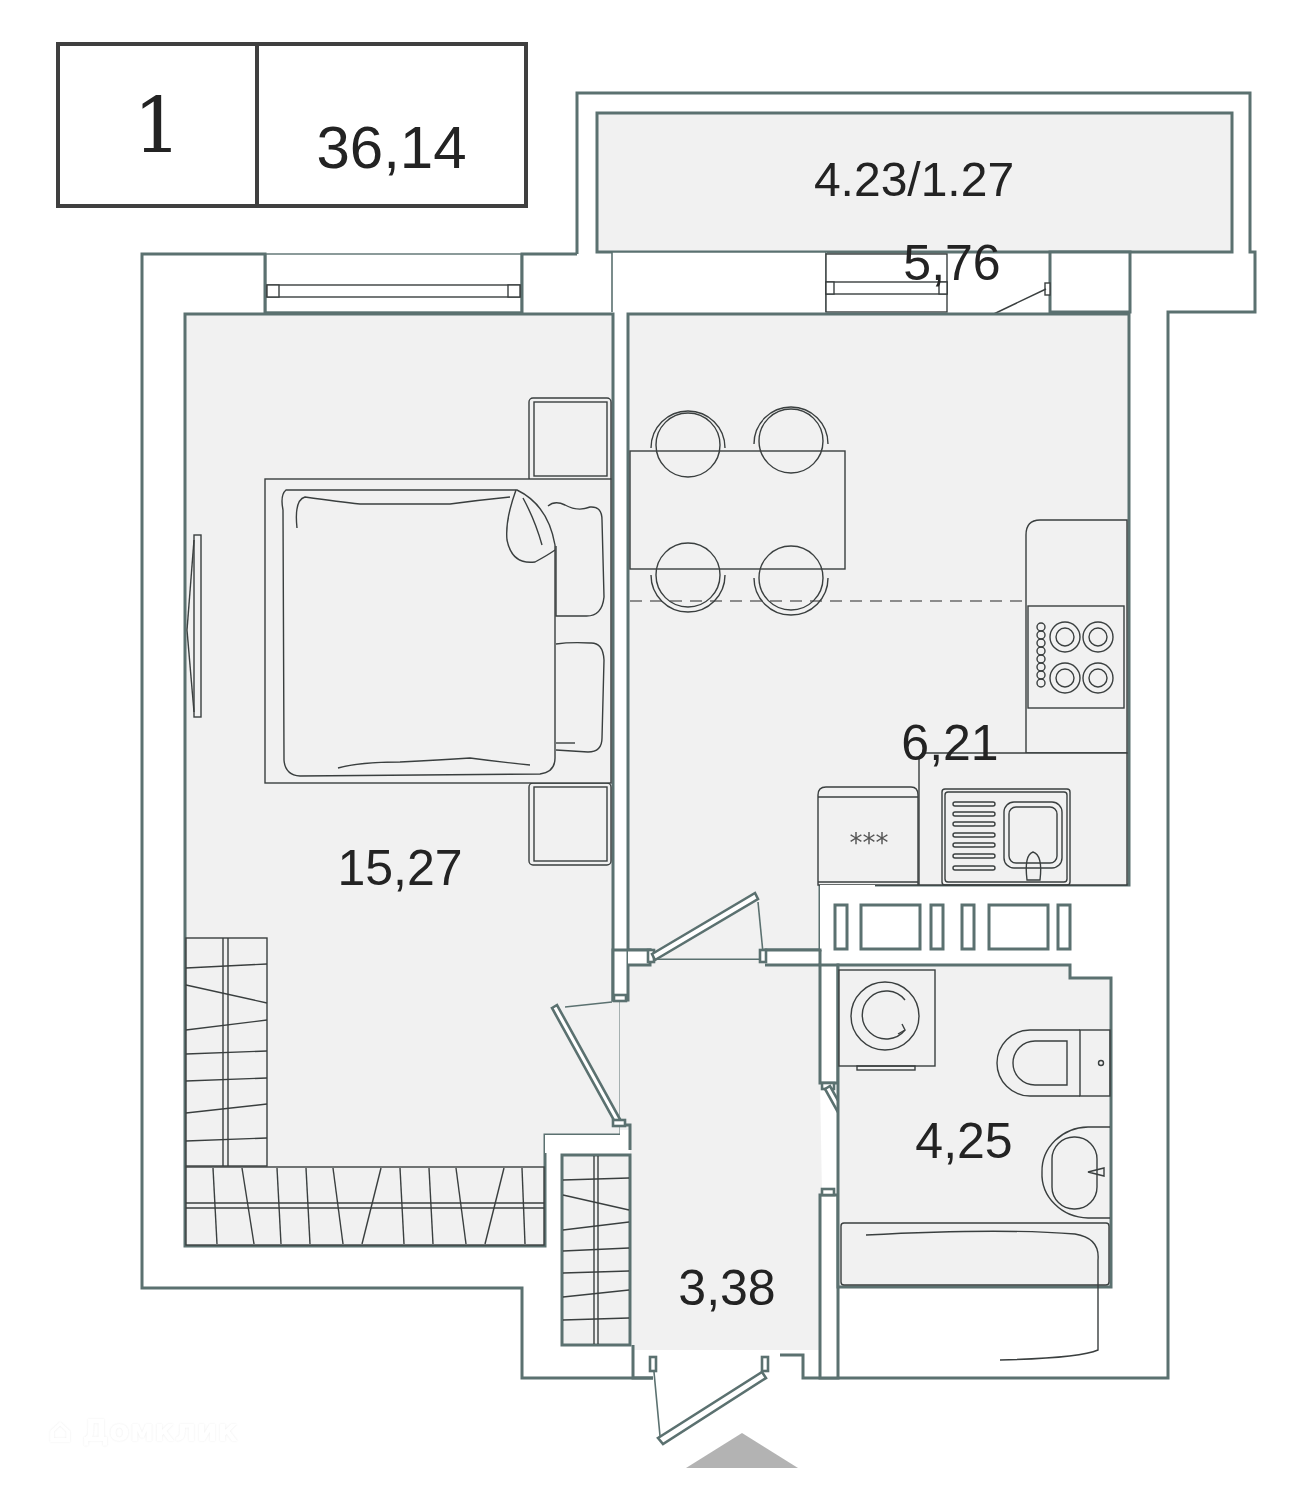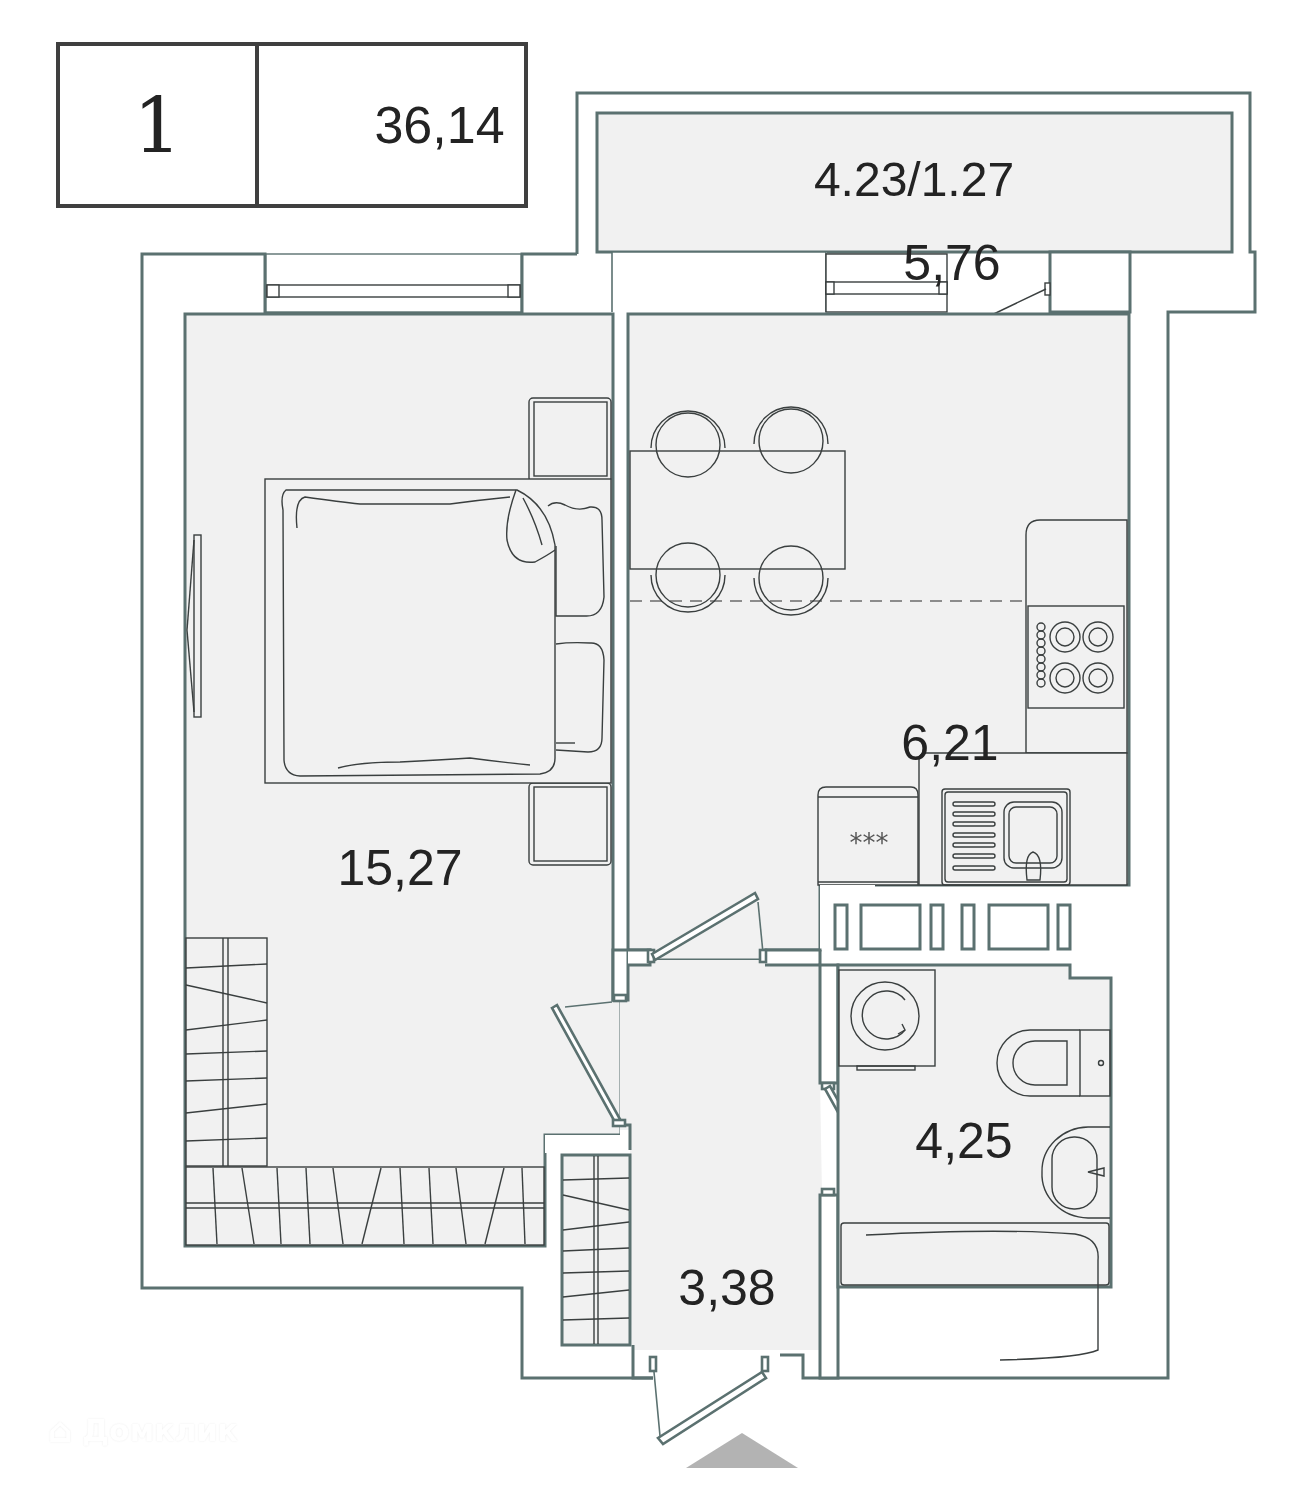--- a/index.html
+++ b/index.html
@@ -21,21 +21,21 @@
     .watermark { position: absolute; left: 48px; top: 1410px; display: flex; align-items: center; gap: 10px;
                  color: #ffffff; font-family: "DejaVu Sans", sans-serif; font-weight: bold; font-size: 30px;
                  opacity: 0.85; text-shadow: 0 0 2px #e6e6e6; }
   </style>
 </head>
 <body>
 
 <div class="hdr-box" style="left:56px; top:42px; width:203px; height:166px;"></div>
 <div class="hdr-box" style="left:255px; top:42px; width:273px; height:166px;"></div>
 <div class="hdr-text" style="left:56px; top:42px; width:203px; height:166px; font-size:76px; font-family:'DejaVu Serif', serif;">1</div>
-<div class="hdr-text" style="left:255px; top:42px; width:273px; height:166px; font-size:52px;margin-left:48px;">36,14</div>
+<div class="hdr-text" style="left:255px; top:42px; width:273px; height:210px; font-size:60px;">36,14</div>
 
 <svg id="plan" viewBox="0 0 1313 1498" xmlns="http://www.w3.org/2000/svg">
 
   <g>
 
     <path class="wall" d="M577,254 L577,93 L1250,93 L1250,252 L1255,252 L1255,312 L1168,312 L1168,1378 L803,1378 L803,1355 L780,1355"></path>
 
     <path class="wall" d="M577,254 L522,254 L522,312 L265,312 L265,254 L142,254 L142,1288 L522,1288 L522,1378 L653,1378"></path>
   </g>
 

